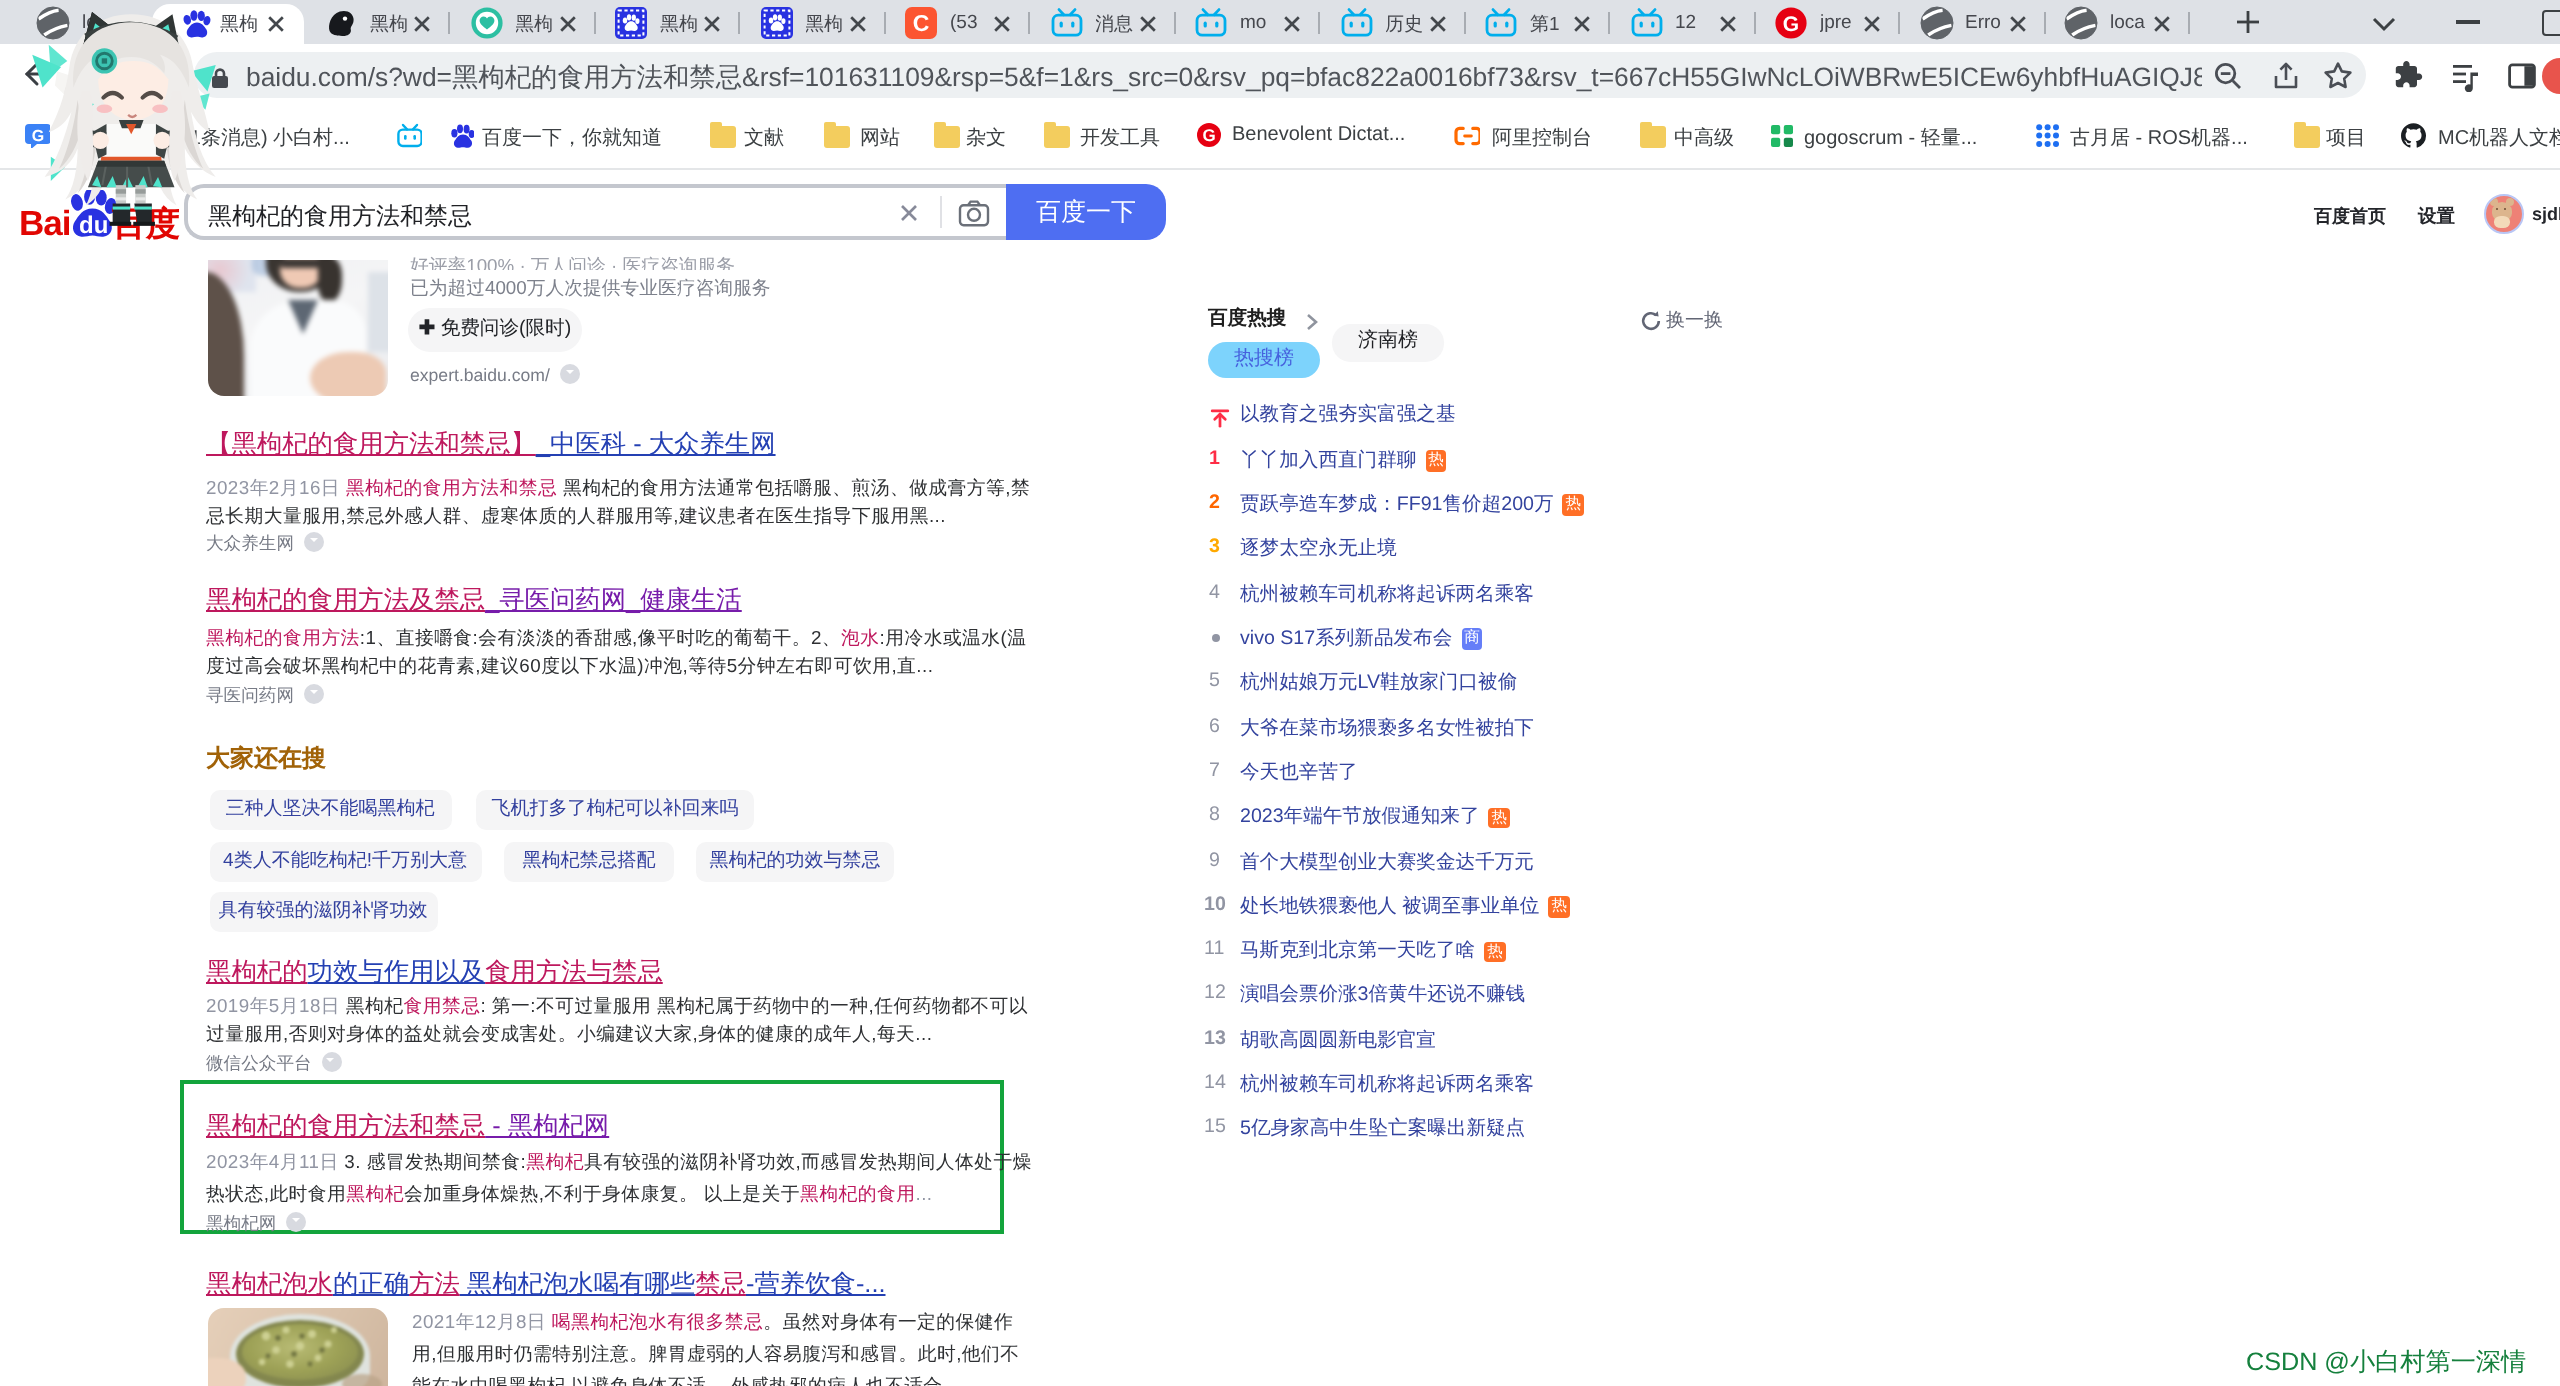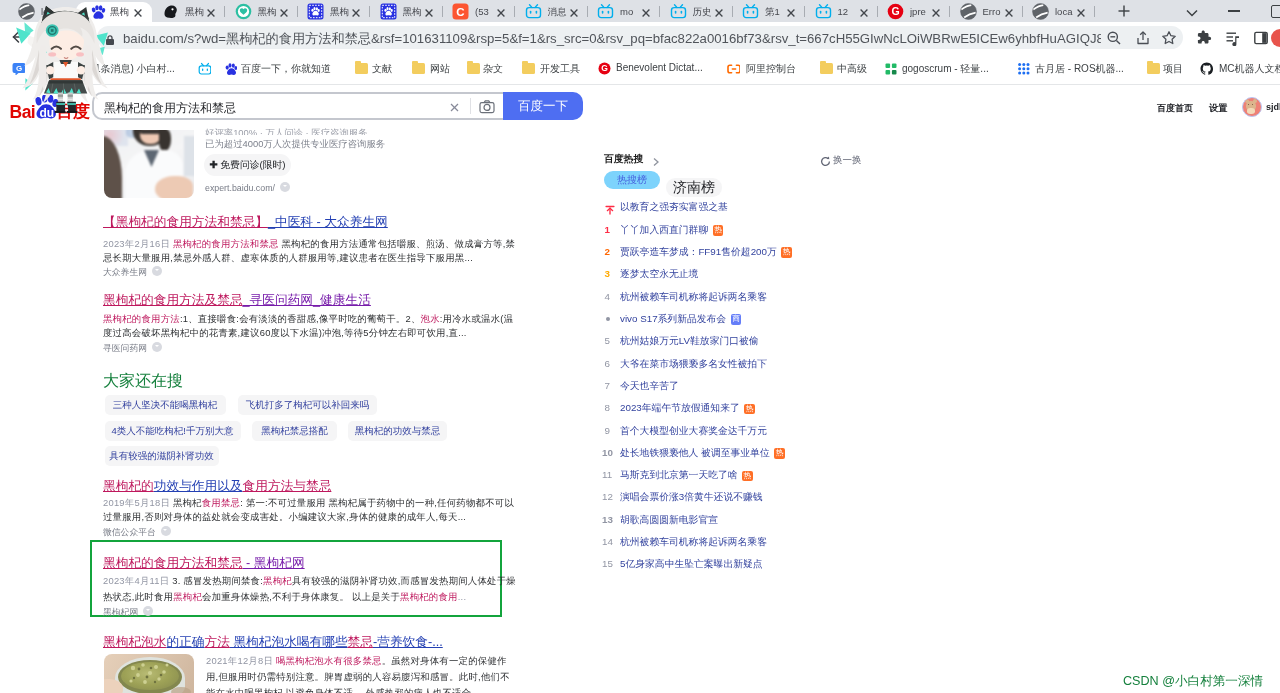--- a/index.html
+++ b/index.html
@@ -453,21 +453,21 @@
 <div class="a" style="left:204px;top:154px;width:87px;height:22px;background:#f5f5f6;border-radius:11px;text-align:center;line-height:22px;font-size:9.8px;color:#222428"><b>✚</b> 免费问诊(限时)</div>
 <div class="src" style="left:205px;top:182px">expert.baidu.com/<span class="badge"></span></div>
 <div class="rt" style="left:103px;top:214px"><span class="red">【黑枸杞的食用方法和禁忌】</span><span class="blu">_中医科 - 大众养生网</span></div>
 <div class="rs" style="left:103px;top:238px"><span class="gry">2023年2月16日 </span><span class="red">黑枸杞的食用方法和禁忌 </span>黑枸杞的食用方法通常包括嚼服、煎汤、做成膏方等,禁</div>
 <div class="rs" style="left:103px;top:252px">忌长期大量服用,禁忌外感人群、虚寒体质的人群服用等,建议患者在医生指导下服用黑...</div>
 <div class="src" style="left:103px;top:266px">大众养生网<span class="badge"></span></div>
 <div class="rt" style="left:103px;top:292px"><span class="red">黑枸杞的食用方法及禁忌</span><span class="pur">_寻医问药网_健康生活</span></div>
 <div class="rs" style="left:103px;top:313px"><span class="red">黑枸杞的食用方法</span>:1、直接嚼食:会有淡淡的香甜感,像平时吃的葡萄干。2、<span class="red">泡水</span>:用冷水或温水(温</div>
 <div class="rs" style="left:103px;top:327px">度过高会破坏黑枸杞中的花青素,建议60度以下水温)冲泡,等待5分钟左右即可饮用,直...</div>
 <div class="src" style="left:103px;top:342px">寻医问药网<span class="badge"></span></div>
-<div class="a nw" style="left:103px;top:371px;font-size:16px;color:#15803d;font-weight:400">大家还在搜</div>
+<div class="a nw" style="left:103px;top:371px;font-size:12px;color:#a16207;font-weight:700">大家还在搜</div>
 <div class="relbtn" style="left:104.5px;top:395px;width:121px">三种人坚决不能喝黑枸杞</div>
 <div class="relbtn" style="left:238px;top:395px;width:139px">飞机打多了枸杞可以补回来吗</div>
 <div class="relbtn" style="left:104.5px;top:420.5px;width:136px">4类人不能吃枸杞!千万别大意</div>
 <div class="relbtn" style="left:252px;top:420.5px;width:85px">黑枸杞禁忌搭配</div>
 <div class="relbtn" style="left:348px;top:420.5px;width:99px">黑枸杞的功效与禁忌</div>
 <div class="relbtn" style="left:104.5px;top:446px;width:114px">具有较强的滋阴补肾功效</div>
 <div class="rt" style="left:103px;top:478px"><span class="red">黑枸杞的</span><span class="blu">功效与作用以及</span><span class="red">食用方法与禁忌</span></div>
 <div class="rs" style="left:103px;top:497px"><span class="gry">2019年5月18日 </span>黑枸杞<span class="red">食用禁忌</span>: 第一:不可过量服用 黑枸杞属于药物中的一种,任何药物都不可以</div>
 <div class="rs" style="left:103px;top:511px">过量服用,否则对身体的益处就会变成害处。小编建议大家,身体的健康的成年人,每天...</div>
 <div class="src" style="left:103px;top:526px">微信公众平台<span class="badge"></span></div>
@@ -515,21 +515,21 @@
 <div class="a nw" style="left:604px;top:152.5px;font-size:9.8px;color:#1f1f1f;font-weight:bold">百度热搜</div>
 <div class="a" style="left:652px;top:153px;width:8px;height:10px"><svg width="8" height="10" viewBox="0 0 8 10" style="">
       <path d="M2 1.5L6 5L2 8.5" fill="none" stroke="#8f949e" stroke-width="1.3"></path>
     </svg></div>
 <div class="a" style="left:820px;top:153px;width:11px;height:11px"><svg width="11" height="11" viewBox="0 0 11 11" style="">
       <path d="M9.4 5.5a3.9 3.9 0 1 1-1.2-2.8" fill="none" stroke="#626675" stroke-width="1.3"></path>
       <path d="M8.9 0.6l.4 2.6-2.6-.5z" fill="#626675"></path>
     </svg></div>
 <div class="a nw" style="left:833px;top:153.5px;font-size:9.5px;color:#626675">换一换</div>
 <div class="a" style="left:604px;top:170.5px;width:56px;height:18.5px;background:#7dd3fc;border-radius:9.25px;color:#4662de;font-size:10px;text-align:center;line-height:18.5px">热搜榜</div>
-<div class="a" style="left:666px;top:178px;width:56px;height:18.5px;background:#f5f5f6;border-radius:9.25px;color:#1f2024;font-size:14px;text-align:center;line-height:18.5px">济南榜</div>
+<div class="a" style="left:666px;top:162px;width:56px;height:18.5px;background:#f5f5f6;border-radius:9.25px;color:#1f2024;font-size:10px;text-align:center;line-height:18.5px">济南榜</div>
 <div class="a" style="left:604.5px;top:201.3px;width:10px;height:10px"><svg width="10" height="10" viewBox="0 0 11 11">
       <g stroke="#fe2d46" stroke-width="1.5" fill="none" stroke-linecap="round">
         <line x1="1.2" y1="1.6" x2="9.8" y2="1.6"></line>
         <line x1="5.5" y1="3.4" x2="5.5" y2="10"></line>
         <path d="M2.6 6.2L5.5 3.4l2.9 2.8"></path>
       </g>
     </svg></div>
 <div class="hoti" style="top:201.3px">以教育之强夯实富强之基</div>
 <div class="hotn" style="left:604.5px;top:223.62px;color:#fe2d46;font-weight:bold">1</div>
 <div class="hoti" style="top:223.62px">丫丫加入西直门群聊<span class="hb">热</span></div>

